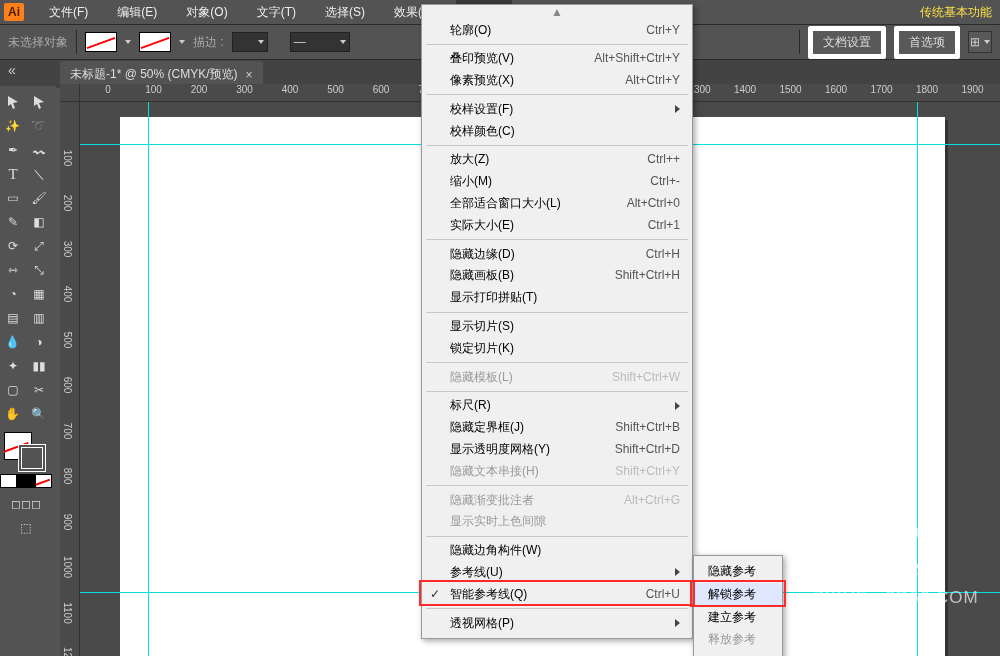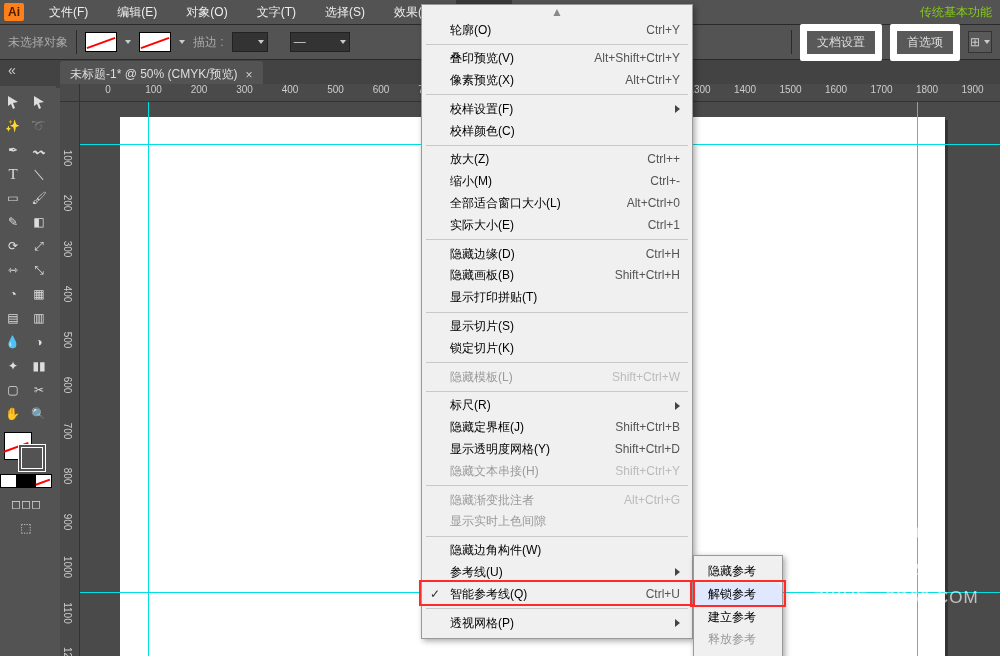--- a/index.html
+++ b/index.html
@@ -4,31 +4,31 @@
 <style>
 * { margin: 0; padding: 0; box-sizing: border-box; font-family: "Microsoft YaHei", sans-serif; font-size: 12px; -webkit-font-smoothing: antialiased; }
 body { width: 1000px; height: 656px; background: #535353; overflow: hidden; position: relative; color: #ccc; }
 
 
 .menubar { height: 24px; background: #535353; display: flex; align-items: center; padding-left: 4px; gap: 4px; }
 .app-icon { width: 20px; height: 18px; background: #ff7f18; color: #4a1e00; display: flex; align-items: center; justify-content: center; font-weight: bold; border-radius: 2px; margin-right: 4px; }
 .menubar-item { color: #eee; padding: 10px 8px; cursor: default; margin-left: 9px; }
 .menubar-item.active { background: #3a3a3a; }
 .menubar .spacer { flex: 1; }
-.workspace { padding: 0 8px; color: #84cc16; }
+.workspace { padding: 0 8px; color: #fde047; }
 
 
 .controlbar { height: 36px; background: #535353; border-top: 1px solid #2a2a2a; border-bottom: 1px solid #2a2a2a; display: flex; align-items: center; padding: 0 8px; gap: 8px; }
 .controlbar .label { color: #aaa; }
 .swatch { width: 32px; height: 20px; background: #fff; border: 1px solid #000; position: relative; }
 .swatch.diag::after { content: ""; position: absolute; left: 0; right: 0; top: 50%; border-top: 2px solid red; transform: rotate(-20deg); }
 .cb-sep { width: 1px; height: 24px; background: #2a2a2a; }
 .stroke-field { width: 36px; height: 20px; background: #333; border: 1px solid #222; color: #ccc; padding: 1px 3px; display: flex; align-items: center; justify-content: space-between; }
 .dropdown-arrow { width: 0; height: 0; border-left: 3px solid transparent; border-right: 3px solid transparent; border-top: 4px solid #ccc; }
-.btn { padding: 3px 10px; border: 7px solid #ffffff; background: #595959; color: #ddd; border-radius: 2px; }
+.btn { padding: 3px 10px; border: 5px solid #ffffff; background: #595959; color: #ddd; border-radius: 2px; }
 .btn-icon { width: 24px; height: 22px; border: 1px solid #333; background: #595959; display: flex; align-items: center; justify-content: center; }
 
 
 .tabbar { height: 28px; background: #434343; display: flex; align-items: flex-end; padding-left: 60px; }
 .doctab { background: #535353; color: #ddd; padding: 5px 10px; display: flex; align-items: center; gap: 8px; border-top-left-radius: 3px; border-top-right-radius: 3px; }
 .doctab .close { color: #ccc; cursor: pointer; }
 .tabbar::before { content: "\00AB"; position: absolute; left: 8px; top: 62px; color: #ccc; font-size: 14px; }
 
 
 .toolbox { position: absolute; left: 0; top: 86px; width: 56px; background: #535353; display: flex; flex-wrap: wrap; padding-top: 4px; }

